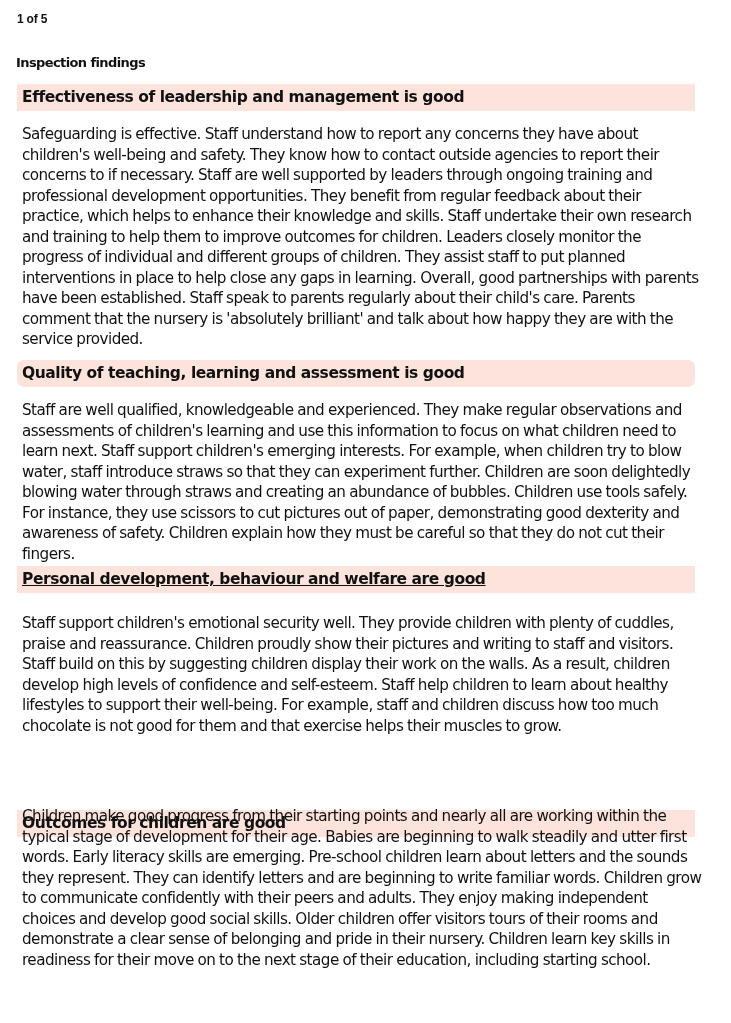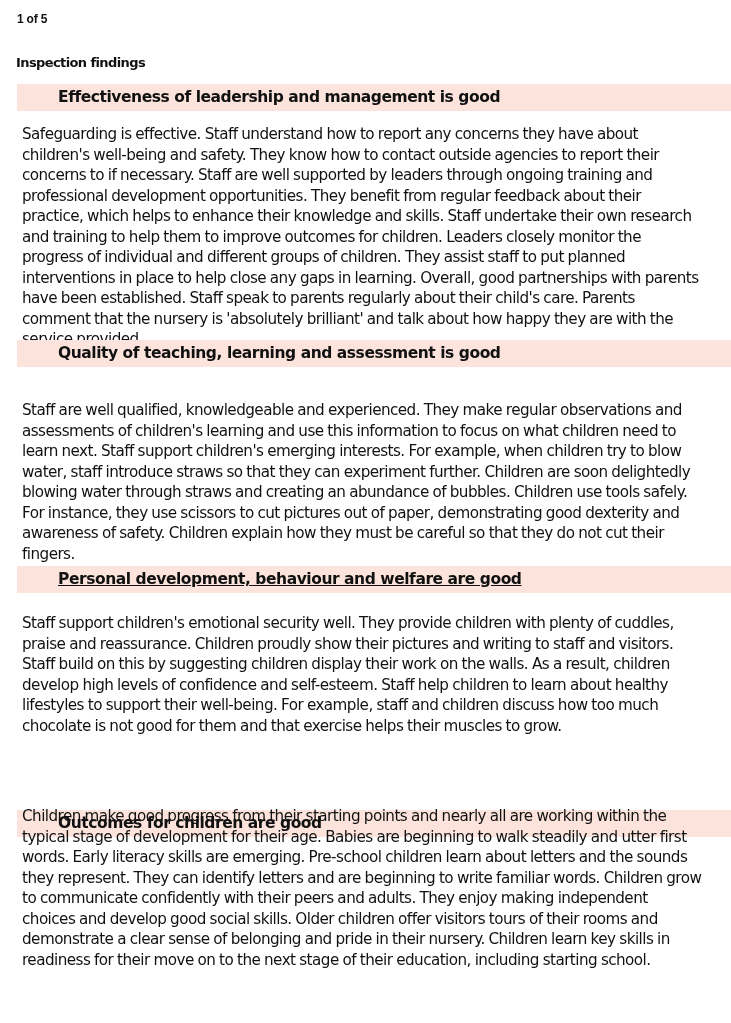--- a/index.html
+++ b/index.html
@@ -39,21 +39,20 @@
       font-weight: bold;
       line-height: 26px;
       letter-spacing: -0.6px;
     }
     .section-band {
       position: absolute;
       left: 17px;
       width: 678px;
       height: 27px;
       background: #fce4dc;
-      padding-left: 36px;
     }
     .section-band h2 {
       margin: 0;
       padding-left: 5px;
       font-family: "DejaVu Sans", sans-serif;
       font-size: 15.5px;
       font-weight: bold;
       line-height: 27px;
       letter-spacing: -0.45px;
       white-space: nowrap;
@@ -77,21 +76,21 @@
   <div class="bold">1 of 5</div>
 </div>
 
 <h1 class="page-title">Inspection findings</h1>
 
 <div class="section-band" style="top:84px;">
   <h2>Effectiveness of leadership and management is good</h2>
 </div>
 <p class="section-body" style="top:124px;">Safeguarding is effective. Staff understand how to report any concerns they have about children's well-being and safety. They know how to contact outside agencies to report their concerns to if necessary. Staff are well supported by leaders through ongoing training and professional development opportunities. They benefit from regular feedback about their practice, which helps to enhance their knowledge and skills. Staff undertake their own research and training to help them to improve outcomes for children. Leaders closely monitor the progress of individual and different groups of children. They assist staff to put planned interventions in place to help close any gaps in learning. Overall, good partnerships with parents have been established. Staff speak to parents regularly about their child's care. Parents comment that the nursery is 'absolutely brilliant' and talk about how happy they are with the service provided.</p>
 
-<div class="section-band" style="top:340px;">
+<div class="section-band" style="top:360px;border-radius:7px;">
   <h2>Quality of teaching, learning and assessment is good</h2>
 </div>
 <p class="section-body" style="top:400px;">Staff are well qualified, knowledgeable and experienced. They make regular observations and assessments of children's learning and use this information to focus on what children need to learn next. Staff support children's emerging interests. For example, when children try to blow water, staff introduce straws so that they can experiment further. Children are soon delightedly blowing water through straws and creating an abundance of bubbles. Children use tools safely. For instance, they use scissors to cut pictures out of paper, demonstrating good dexterity and awareness of safety. Children explain how they must be careful so that they do not cut their fingers.</p>
 
 <div class="section-band" style="top:566px;text-decoration:underline;">
   <h2>Personal development, behaviour and welfare are good</h2>
 </div>
 <p class="section-body" style="top:613px;">Staff support children's emotional security well. They provide children with plenty of cuddles, praise and reassurance. Children proudly show their pictures and writing to staff and visitors. Staff build on this by suggesting children display their work on the walls. As a result, children develop high levels of confidence and self-esteem. Staff help children to learn about healthy lifestyles to support their well-being. For example, staff and children discuss how too much chocolate is not good for them and that exercise helps their muscles to grow.</p>
 
 <div class="section-band" style="top:810px;">

